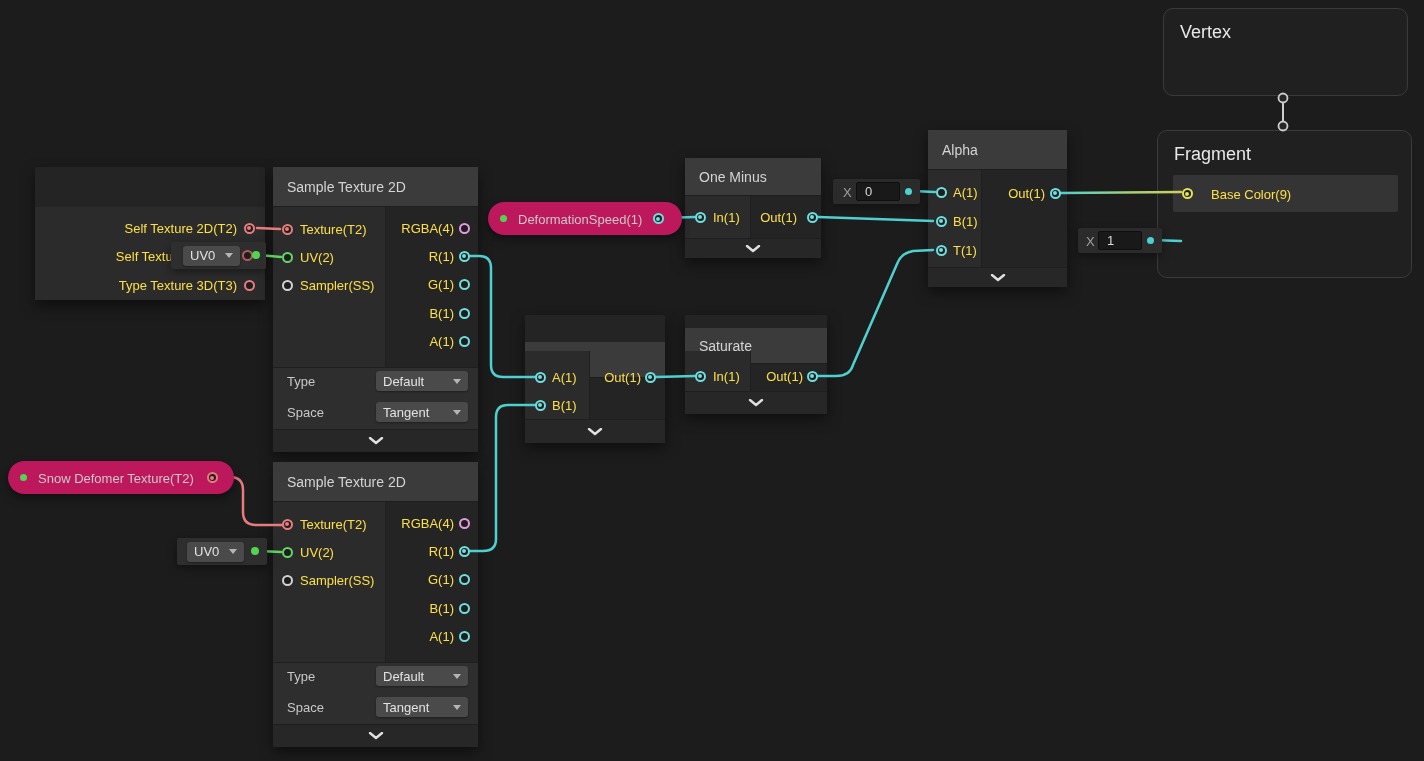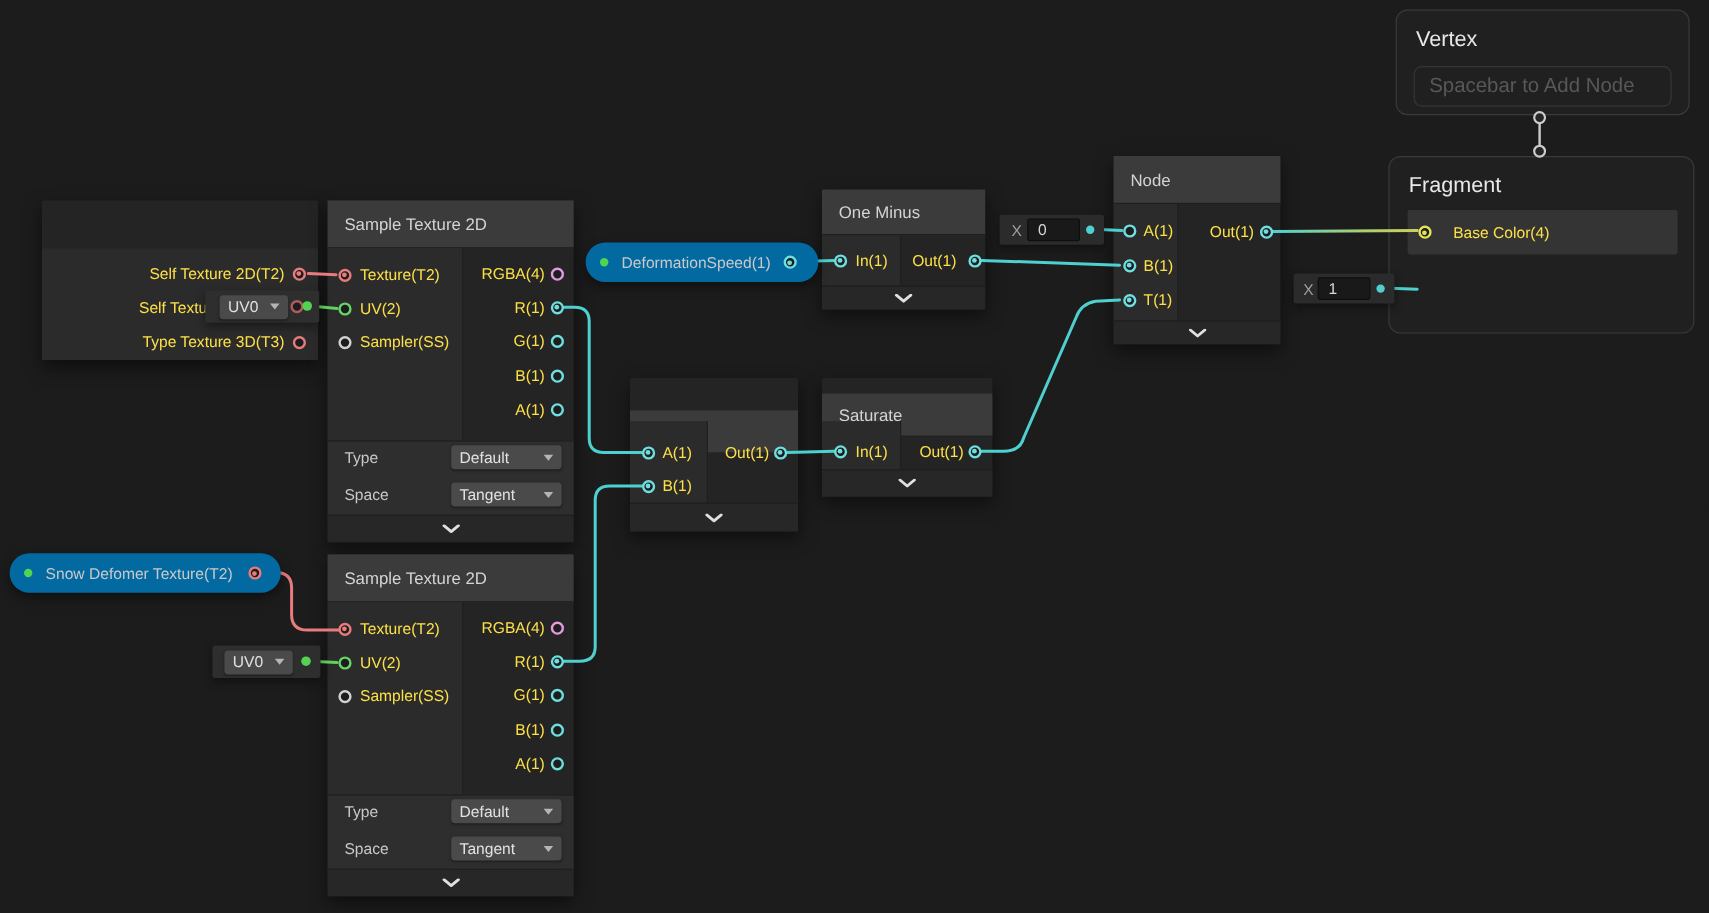--- a/index.html
+++ b/index.html
@@ -26,21 +26,21 @@
   .pc-pink{color:#e39ae0}.pc-gray{color:#d2d2d2}.pc-yellow{color:#e3e356}.pc-dimred{color:#b05c5c}
   .dropdown{position:absolute;background:#4a4a4a;border-radius:3px;height:20px;
     display:flex;align-items:center;justify-content:space-between;padding:0 7px;
     font-size:13px;color:#e2e2e2;box-sizing:border-box;box-shadow:0 1px 2px rgba(0,0,0,.35);}
   .dd-arrow{width:0;height:0;border-left:4px solid transparent;border-right:4px solid transparent;
     border-top:5px solid #b5b5b5;margin-left:6px;}
   .bigbox{position:absolute;background:#202020;border:1px solid #3a3a3a;border-radius:10px;
     box-sizing:border-box;}
   .bigtitle{position:absolute;left:16px;top:14px;font-size:18px;line-height:18px;color:#e8e8e8;}
   .fragrow{position:absolute;left:15px;width:225px;height:37px;background:#343434;border-radius:2px;}
-  .pill{position:absolute;height:33px;background:#0369a1;border-radius:17px;
+  .pill{position:absolute;height:33px;background:#be185d;border-radius:17px;
     box-shadow:0 4px 10px rgba(0,0,0,.45);z-index:3;}
   .pill-dot{position:absolute;width:7px;height:7px;border-radius:50%;background:#52d452;
     left:12px;top:13px;}
   .pill-label{position:absolute;left:30px;top:16.5px;transform:translateY(-50%);
     font-size:13px;color:#c9c9c9;white-space:nowrap;}
   .widget{position:absolute;background:#2e2e2e;border-radius:2px;z-index:3;
     box-shadow:0 3px 8px rgba(0,0,0,.4);}
   .conn-dot{position:absolute;width:7px;height:7px;border-radius:50%;z-index:4;}
   .numbox{position:absolute;height:19px;background:#191919;border:1px solid #0e0e0e;border-radius:2px;
     box-sizing:border-box;font-size:13px;color:#d8d8d8;line-height:17px;padding-left:8px;}
@@ -185,48 +185,47 @@
   <span class="port filled pc-cyan" style="left:121.5px;top:55.5px;"></span>
   <div class="footer" style="top:76px;height:22px;">
     <svg class="chev" width="16" height="8">
         <path d="M2,1 L8,6 L14,1" stroke="#e0e0e0" stroke-width="2.4" fill="none" stroke-linecap="round" stroke-linejoin="round"></path>
       </svg>
   </div>
 </div>
 
 <div class="node" style="left:928px;top:130px;width:139px;height:156px;">
   <div class="titlebar" style="height:40px;">
-    <span>Node</span>
+    <span>Alpha</span>
   </div>
   <div class="incol" style="top:40px;height:97px;width:54px;"></div>
   <span class="plabel" style="left:25px;top:62px;">A(1)</span>
   <span class="plabel" style="left:25px;top:91px;">B(1)</span>
   <span class="plabel" style="left:25px;top:120px;">T(1)</span>
   <span class="port pc-cyan" style="left:7.5px;top:56.5px;"></span>
   <span class="port filled pc-cyan" style="left:7.5px;top:85.5px;"></span>
   <span class="port filled pc-cyan" style="left:7.5px;top:114.5px;"></span>
   <span class="plabel" style="right:22px;top:63px;">Out(1)</span>
   <span class="port filled pc-cyan" style="left:121.5px;top:57.5px;"></span>
   <div class="footer" style="top:137px;height:19px;">
     <svg class="chev" width="16" height="8">
         <path d="M2,1 L8,6 L14,1" stroke="#e0e0e0" stroke-width="2.4" fill="none" stroke-linecap="round" stroke-linejoin="round"></path>
       </svg>
   </div>
 </div>
 
 <div class="bigbox" style="left:1163px;top:8px;width:245px;height:88px;">
   <div class="bigtitle">Vertex</div>
-  <div style="position:absolute;left:14px;right:14px;top:46px;height:34px;border:1px solid #363636;border-radius:7px;display:flex;align-items:center;padding-left:12px;box-sizing:border-box;font-size:17px;color:#585858;">Spacebar to Add Node</div>
 </div>
 
 <div class="bigbox" style="left:1157px;top:130px;width:255px;height:148px;">
   <div class="bigtitle">Fragment</div>
   <div class="fragrow" style="top:44px;">
     <span class="port filled pc-yellow" style="left:8.5px;top:13px;"></span>
-    <span class="plabel" style="left:38px;top:18.5px;">Base Color(4)</span>
+    <span class="plabel" style="left:38px;top:18.5px;">Base Color(9)</span>
   </div>
 </div>
 
 <svg class="wires" width="1424" height="761">
   <defs>
     <linearGradient id="gradCY" gradientUnits="userSpaceOnUse" x1="1061" y1="193" x2="1181" y2="192">
       <stop offset="0" stop-color="#4ed0d0"></stop>
       <stop offset="0.6" stop-color="#a8cf72"></stop>
       <stop offset="1" stop-color="#cfcf5a"></stop>
     </linearGradient>

